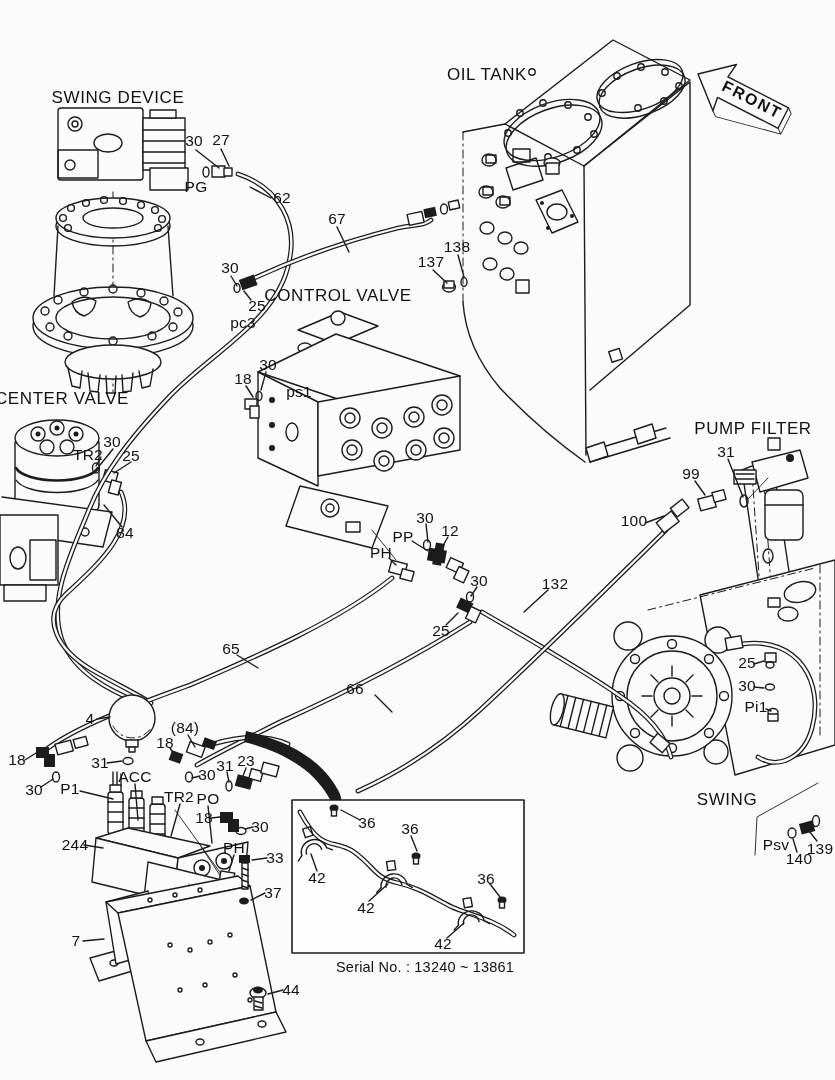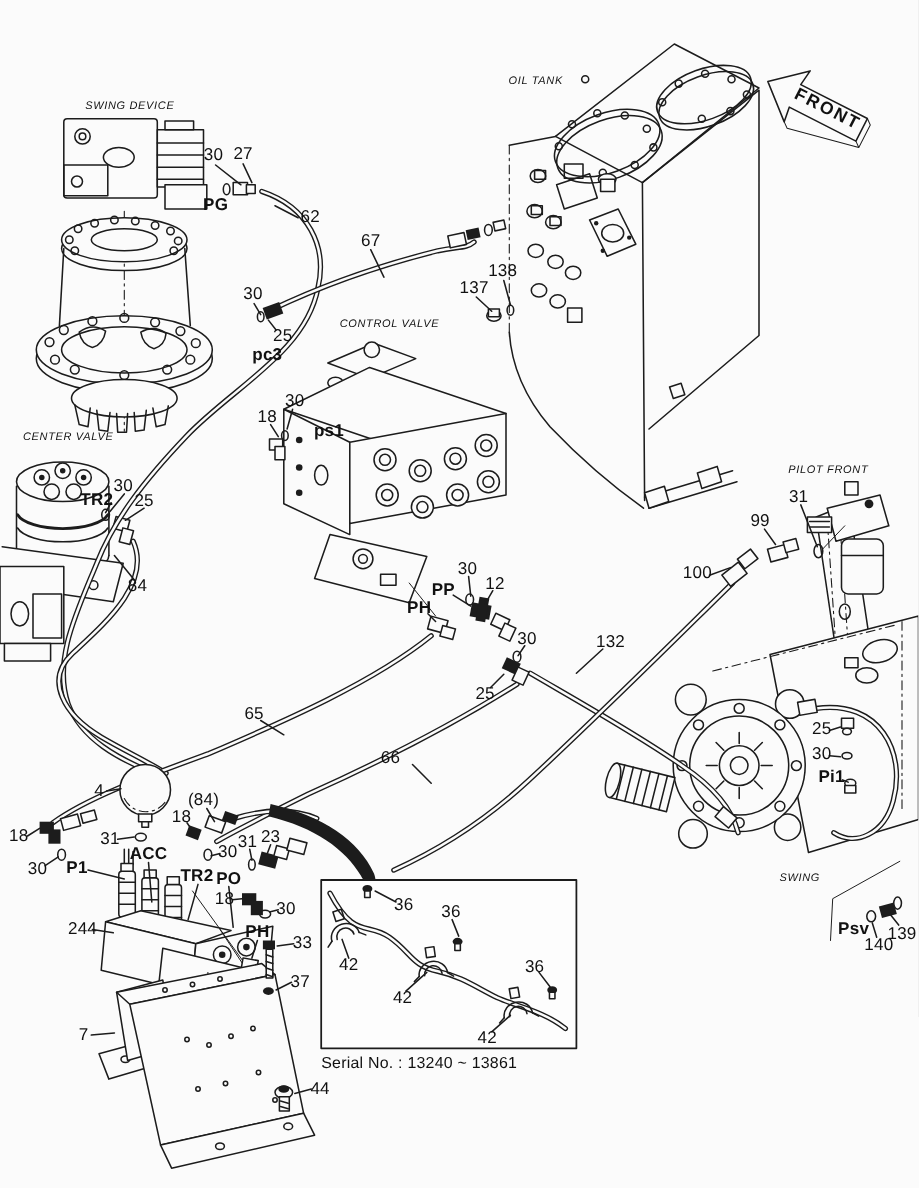--- a/index.html
+++ b/index.html
@@ -12,24 +12,24 @@
   #art .dark{fill:#1c1c1c;stroke:none;}
   #art .thin{stroke-width:0.9;}
   #art .thick{stroke-width:2.6;}
   #art .hose{stroke-width:4.8;}
   #art .hosein{stroke:#fbfbfb;stroke-width:2.3;}
   #art .dash{stroke-dasharray:8 4 2 4;stroke-width:1;}
   #art .dot{fill:#1c1c1c;stroke:none;}
   #art .box{fill:#fdfdfd;stroke-width:1.6;}
   .lbl{position:absolute;transform:translate(-50%,-50%);font-size:15.5px;white-space:nowrap;
        letter-spacing:.2px;line-height:1;}
-  .hd{font-size:10px;letter-spacing:.6px;font-style:italic;}
-  .bold{font-weight:bold;}
+  .hd{font-size:17px;letter-spacing:.6px;}
+  .bold{font-weight:normal;}
   .small{font-size:14.5px;}
-  .left{transform:translate(0,-50%);}
+  .left{transform:translate(0,-50%);margin-left:44px;}
   .front{font-size:16px;font-weight:bold;letter-spacing:2px;
          transform:translate(-50%,-50%) rotate(27deg);}
 </style>
 </head>
 <body>
 
 <div id="stage">
 
 <svg id="art" width="835" height="1080" viewBox="0 0 835 1080">
   <defs>
@@ -487,23 +487,23 @@
     <path d="M360,820 L341,810 M411,836 L417,851 M490,884 L500,897"></path>
     <path d="M317,871 L311,854 M369,901 L388,884 M447,938 L464,923"></path>
     <path d="M754,664 L764,661 M754,687 L764,688 M766,709 L771,711"></path>
     <path d="M797,852 L793,839 M817,841 L809,831"></path>
     <path d="M135,784 L138,820 M80,791 L113,799 M180,804 L171,836 M208,806 L212,843"></path>
   </g>
 </svg>
 
 <span class="lbl hd" style="left:118px;top:97px">SWING DEVICE</span>
 <span class="lbl hd" style="left:487px;top:74px">OIL TANK</span>
-<span class="lbl hd" style="left:354px;top:295px">CONTROL VALVE</span>
+<span class="lbl hd" style="left:338px;top:295px">CONTROL VALVE</span>
 <span class="lbl hd" style="left:62px;top:398px">CENTER VALVE</span>
-<span class="lbl hd" style="left:753px;top:428px">PILOT FRONT</span>
+<span class="lbl hd" style="left:753px;top:428px">PUMP FILTER</span>
 <span class="lbl hd" style="left:727px;top:799px">SWING</span>
 <span class="lbl front" style="left:752px;top:100px">FRONT</span>
 
 <span class="lbl bold" style="left:196px;top:187px">PG</span>
 <span class="lbl bold" style="left:243px;top:323px">pc3</span>
 <span class="lbl bold" style="left:299px;top:392px">ps1</span>
 <span class="lbl bold" style="left:88px;top:455px">TR2</span>
 <span class="lbl bold" style="left:403px;top:537px">PP</span>
 <span class="lbl bold" style="left:381px;top:553px">PH</span>
 <span class="lbl bold" style="left:135px;top:777px">ACC</span>

